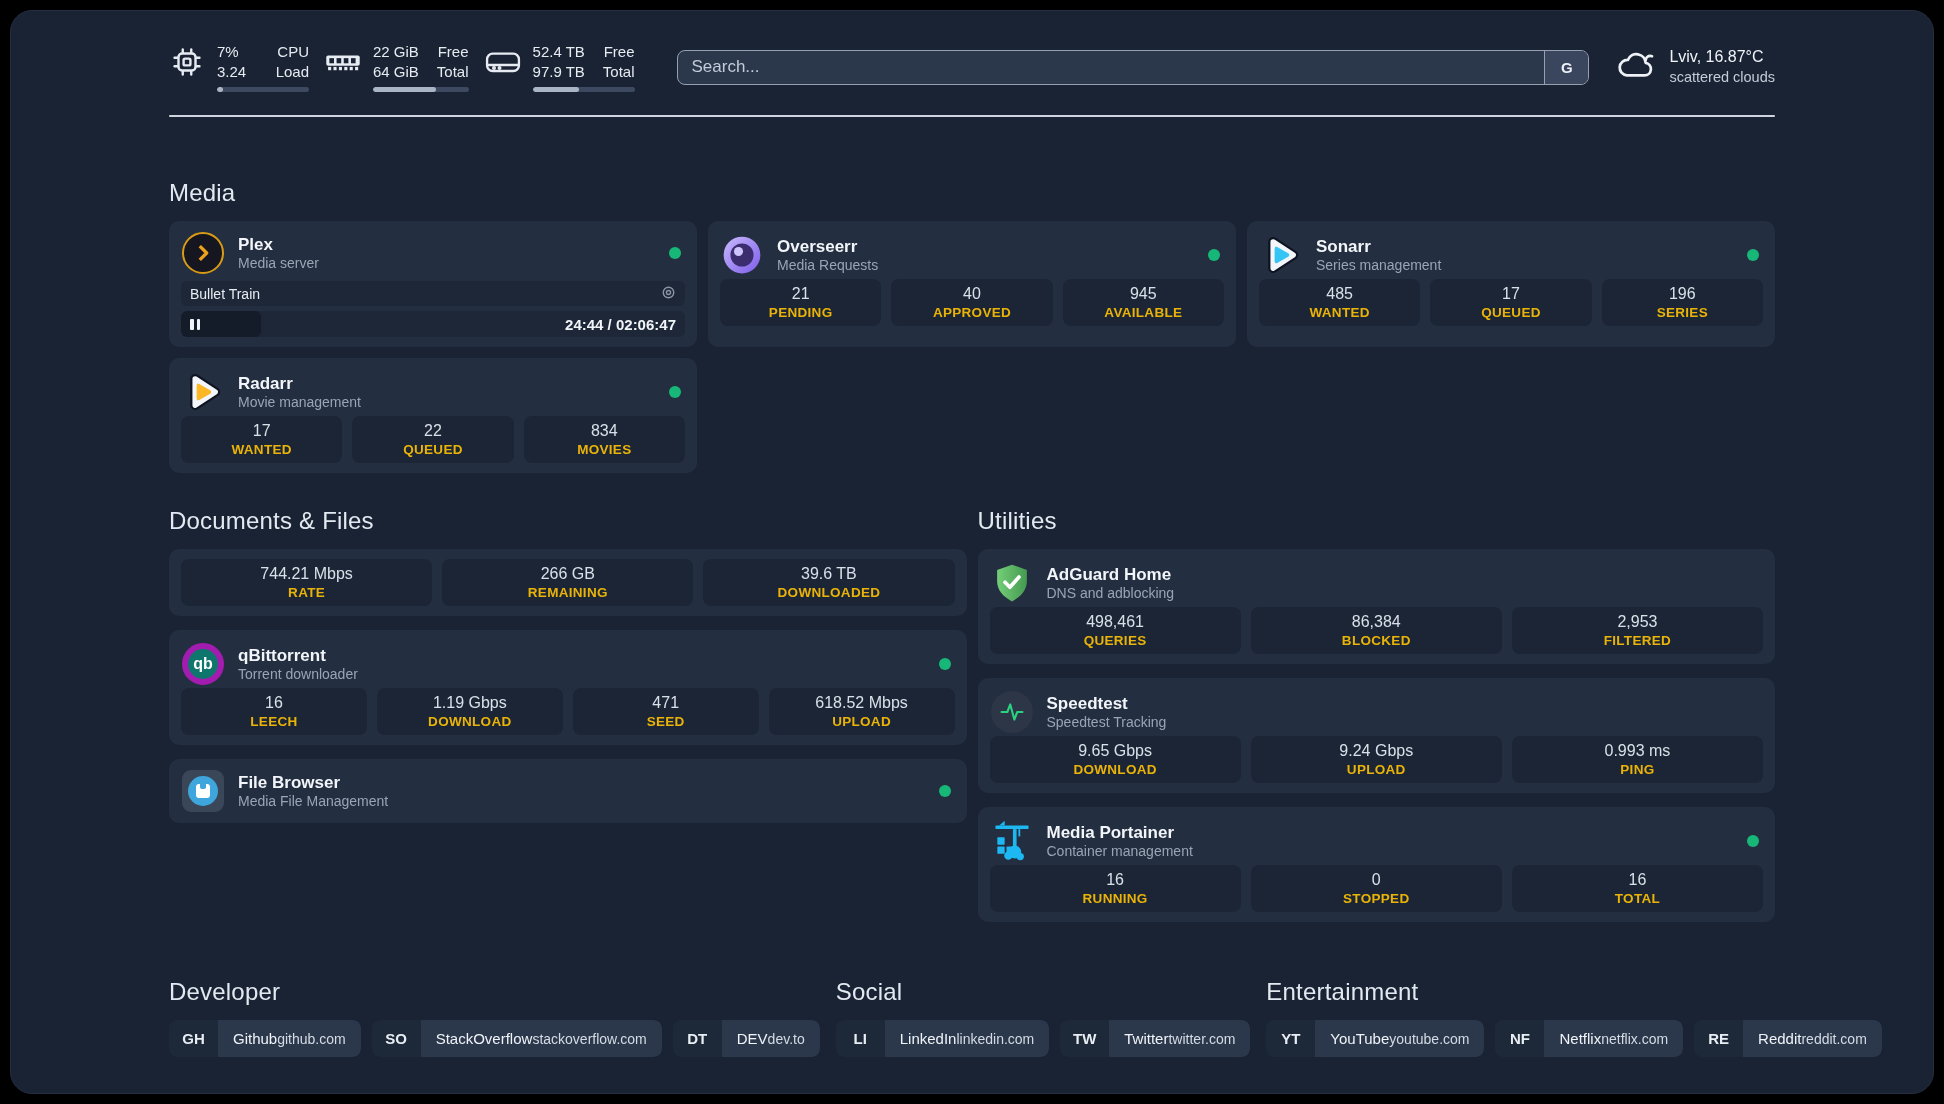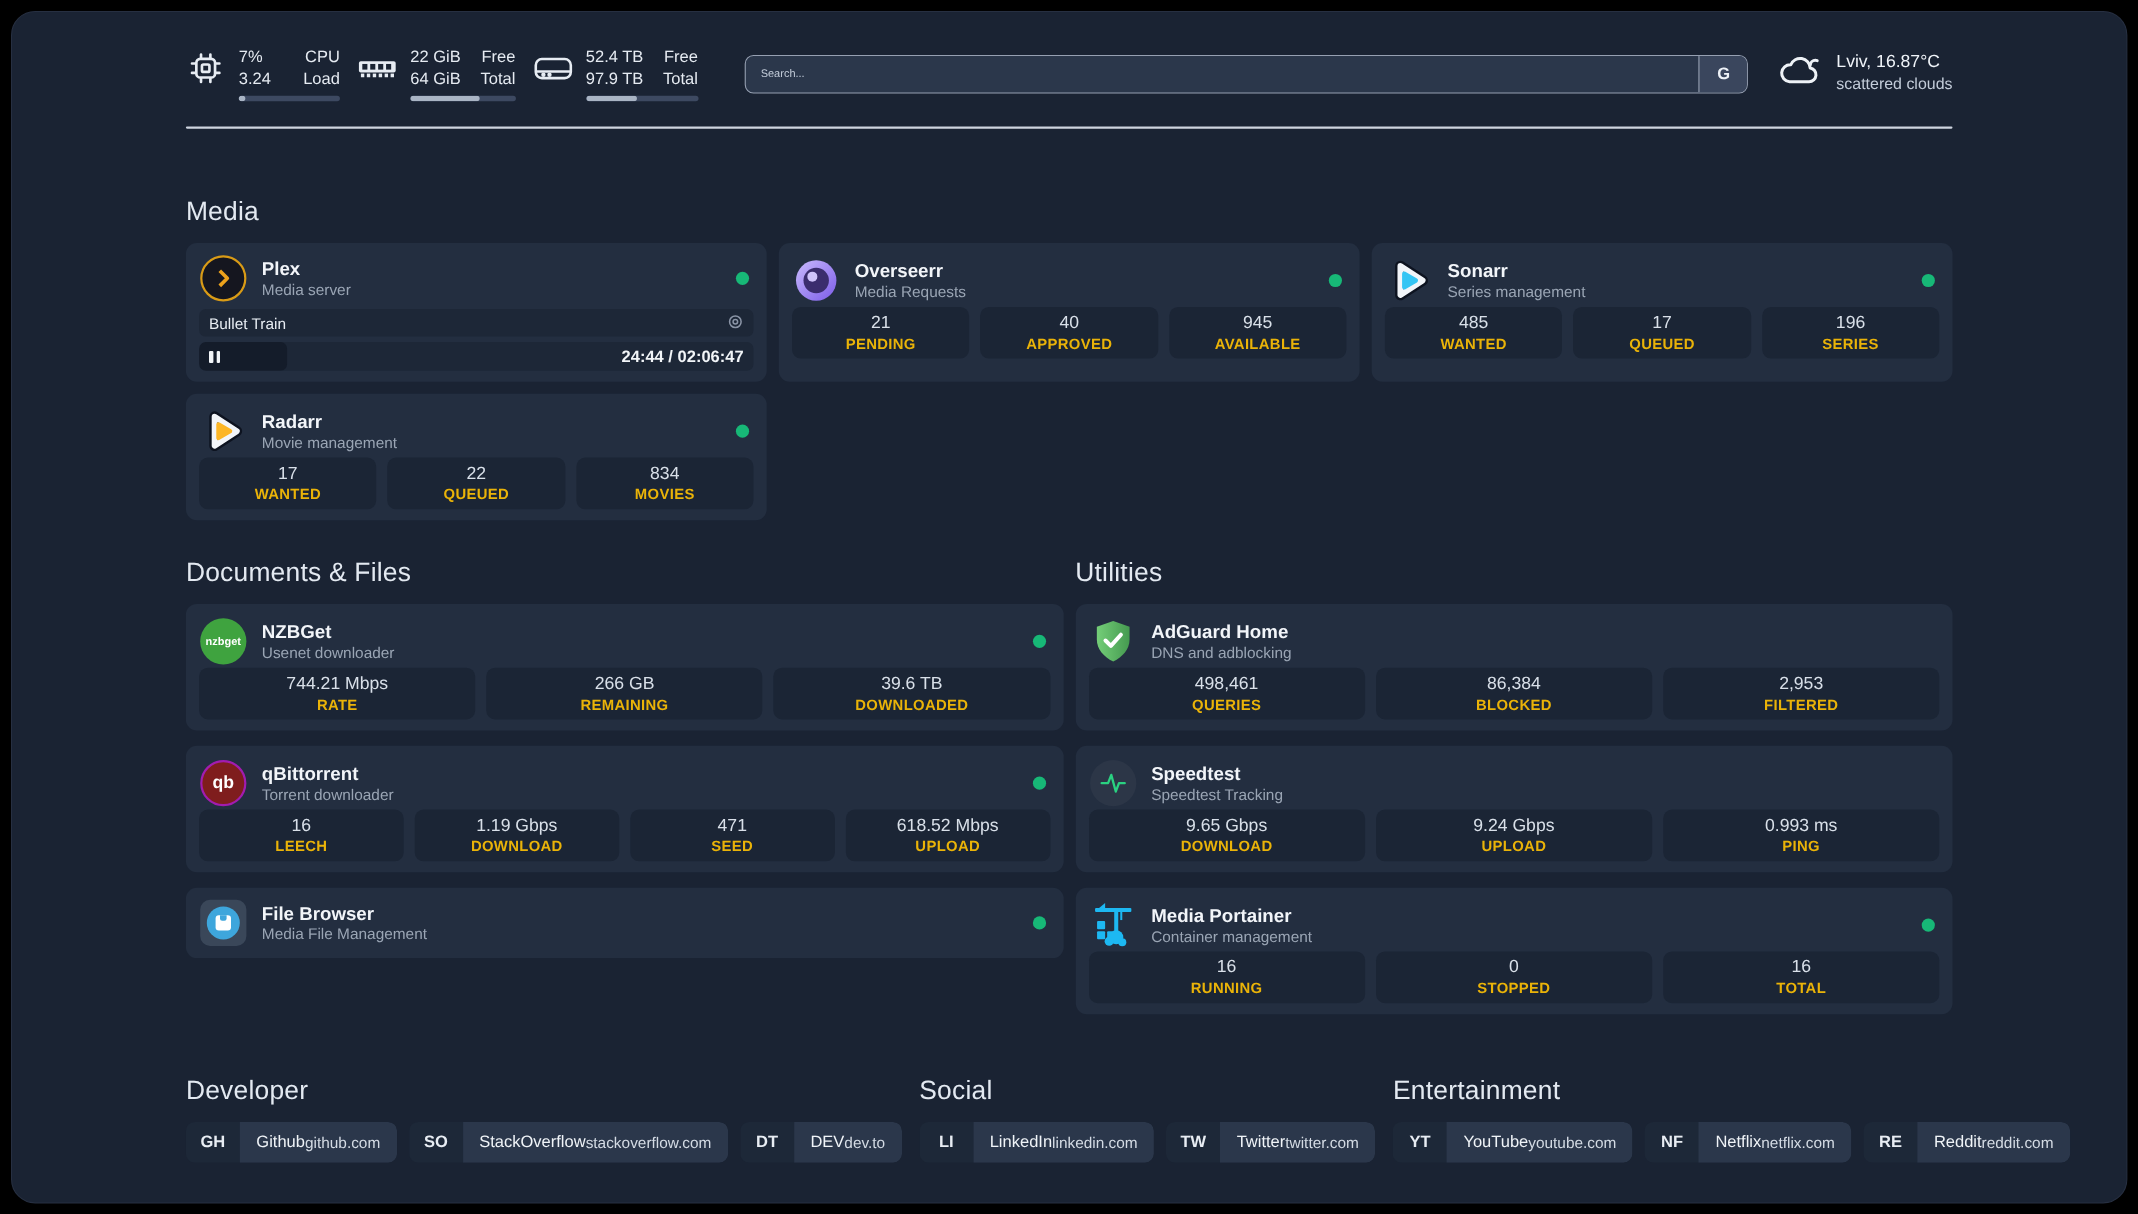--- a/index.html
+++ b/index.html
@@ -14,21 +14,21 @@
   .hw-icon { width:36px; height:36px; margin-right:12px; margin-top:2px; flex:none; display:flex; align-items:center; justify-content:center; }
   .hw-body { min-width:92px; }
   .hw-grid { display:grid; grid-template-columns:1fr auto; column-gap:18px; font-size:15px; line-height:1.3; color:#e6ebf2; }
   .hw-labels { text-align:right; }
   .hw-bar { margin-top:6px; height:5px; border-radius:3px; background:#3d4961; overflow:hidden; }
   .hw-fill { height:100%; border-radius:3px; background:#a9b4c4; }
 
   .searchbar { flex:1; margin:0 26px; height:35px; background:#2b374b; border:1.5px solid #96a0b2;
                border-radius:8px; display:flex; align-items:center; overflow:hidden; }
   .searchbar input { flex:1; background:transparent; border:none; outline:none; color:#dfe5ee;
-                     font-size:10px; padding:0 14px; font-family:inherit; }
+                     font-size:17px; padding:0 14px; font-family:inherit; }
   .searchbar input::placeholder { color:#c3ccd9; }
   .engine-btn { width:44px; height:100%; background:#3a465d; border-left:1.5px solid #96a0b2;
                 display:flex; align-items:center; justify-content:center; font-size:15px; font-weight:600;
                 color:#eef2f7; cursor:pointer; }
   .weather { display:flex; align-items:center; gap:12px; flex:none; }
   .weather-txt { line-height:1.3; }
   .weather-loc { font-size:16px; color:#f0f4f9; }
   .weather-cond { font-size:14.5px; color:#c3ccd9; }
 
   .divider { margin-top:20px; height:2px; border-radius:1px; background:#dde4ee; opacity:.92; }
@@ -54,21 +54,21 @@
   .stat-value { font-size:16px; color:#d9e0e9; }
   .stat-label { font-size:13.5px; font-weight:700; color:#eab308; letter-spacing:.3px; }
 
   
   .app-icon { width:44px; height:44px; flex:none; display:flex; align-items:center; justify-content:center; }
   .plex-circle { width:42px; height:42px; border-radius:50%; background:#15161f; border:2.5px solid #d99b16;
                  display:flex; align-items:center; justify-content:center; }
   .round-badge { width:42px; height:42px; border-radius:50%; display:flex; align-items:center; justify-content:center;
                  color:#fff; font-weight:700; }
   .nzb { background:#3fa33f; font-size:10px; font-weight:600; }
-  .qb  { background:#7f1d1d; border:2px solid #a21caf; font-size:16px; }
+  .qb  { background:#0f766e; border:6px solid #a21caf; font-size:16px; }
   .fb-square { width:42px; height:42px; border-radius:9px; background:#3a4759; display:flex; align-items:center; justify-content:center; }
   .fb-circle { width:30px; height:30px; border-radius:50%; background:#3ea6dc; display:flex; align-items:center; justify-content:center; }
   .fb-glyph { width:14px; height:14px; background:#fff; border-radius:3px; position:relative; }
   .fb-glyph::after { content:""; position:absolute; left:4px; top:0; width:6px; height:5px; background:#3ea6dc; border-radius:0 0 2px 2px; }
   .speed-circle { width:42px; height:42px; border-radius:50%; background:#2c3647; display:flex; align-items:center; justify-content:center; }
 
   
   .track-row { background:#1d2737; border-radius:6px; height:25px; display:flex; align-items:center;
                padding:0 9px; margin-top:6px; font-size:14px; color:#e8edf3; }
   .track-row .spacer { margin-left:auto; }
@@ -340,30 +340,20 @@
       </div>
     </div>
 
     <div class="two-col">
 
       <div class="col">
         <div class="section-title">Documents &amp; Files</div>
         <div class="col-cards">
 
           <div class="card">
-            <div class="card-head">
-              <span class="app-icon">
-                <span class="round-badge nzb">nzbget</span>
-              </span>
-              <div class="card-titles">
-                <div class="card-title">NZBGet</div>
-                <div class="card-sub">Usenet downloader</div>
-              </div>
-              <span class="status-dot"></span>
-            </div>
             <div class="stats-row">
               <div class="stat-tile">
                 <div class="stat-value">744.21 Mbps</div>
                   <div class="stat-label">RATE</div>
               </div>
               <div class="stat-tile">
                 <div class="stat-value">266 GB</div>
                   <div class="stat-label">REMAINING</div>
               </div>
               <div class="stat-tile">

